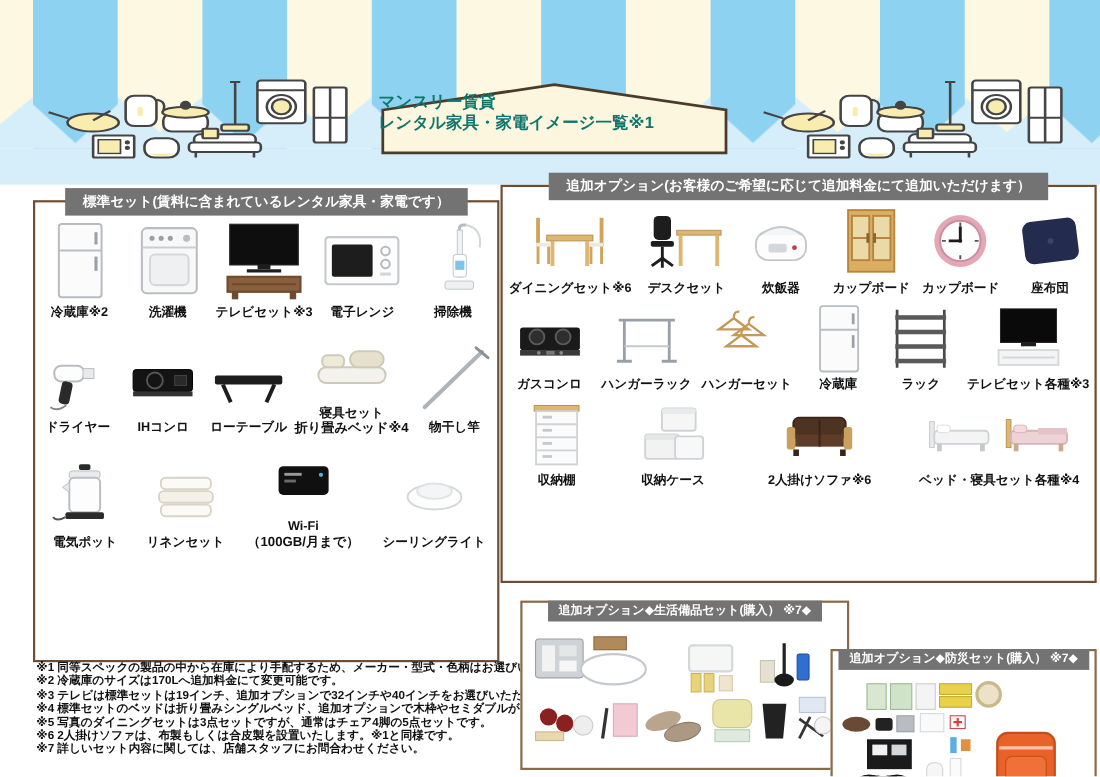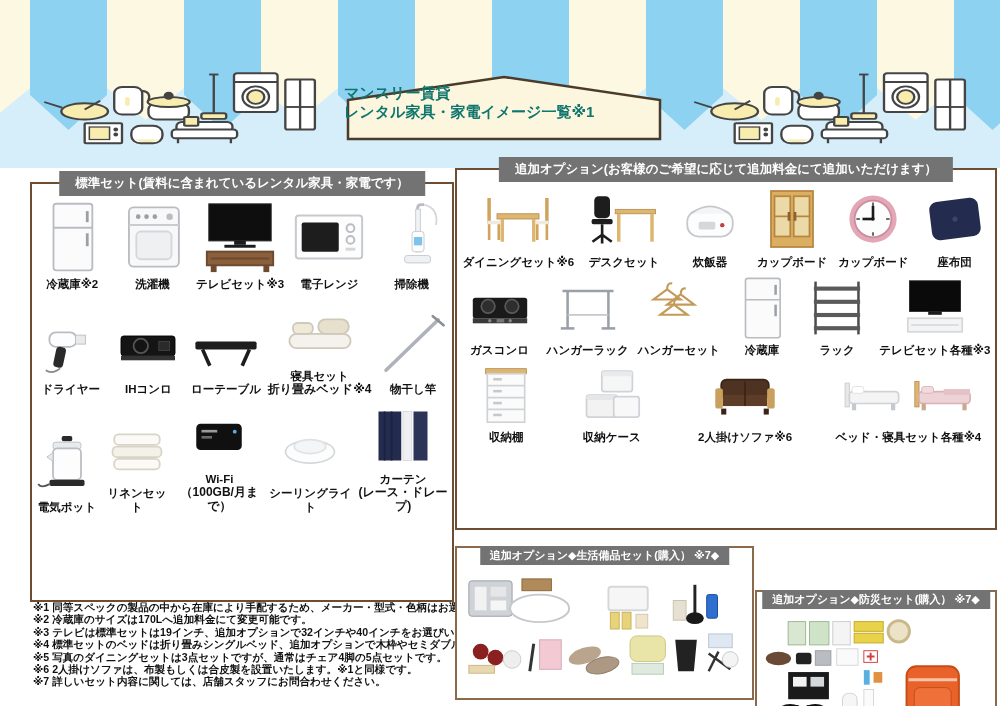--- a/index.html
+++ b/index.html
@@ -29,21 +29,21 @@
   .cell .lbl{font-weight:bold;font-size:11.5px;line-height:1.18;color:#111;margin-top:2px;}
   .cell .lbl2{font-weight:bold;font-size:12px;line-height:1.15;color:#111;}
   .icon{display:block;margin:0 auto;}
 
   
   .footnotes{position:absolute;left:33px;top:601px;width:428px;}
   .fn{font-size:10.6px;font-weight:bold;color:#111;line-height:1.17;white-space:nowrap;}
 
   
   .pbox{position:absolute;border:2px solid #8a6a4a;background:#ffffff;}
-  .pbox-life{left:455px;top:546px;width:295px;height:150px;}
+  .pbox-life{left:473px;top:546px;width:295px;height:150px;}
   .pbox-bousai{left:755px;top:546px;width:238px;height:150px;margin-top:44px;}
   .pbox .tab{top:-2px;font-size:11px;padding:4px 10px;}
   .pbox .collage{position:absolute;left:4px;top:20px;}
 </style>
 </head>
 <body>
 
 <svg width="0" height="0" style="position:absolute">
 <defs>
   <symbol id="sym-fridge" viewBox="0 0 80 80">
@@ -490,27 +490,20 @@
             </svg>
           <div class="lbl">Wi-Fi</div>
           <div class="lbl2">（100GB/月まで）</div>
         </div>
         <div class="cell">
           <svg class="icon" width="74" height="70">
               <use href="#sym-ceiling"></use>
             </svg>
           <div class="lbl">シーリングライト</div>
         </div>
-        <div class="cell">
-          <svg class="icon" width="70" height="70">
-              <use href="#sym-curtain"></use>
-            </svg>
-          <div class="lbl">カーテン</div>
-          <div class="lbl2">(レース・ドレープ)</div>
-        </div>
       </div>
     </div>
   </section>
 
   <section class="panel panel-opt">
     <div class="tab">追加オプション(お客様のご希望に応じて追加料金にて追加いただけます）</div>
     <div class="rows">
       <div class="row">
         <div class="cell">
           <svg class="icon" width="80" height="70">

